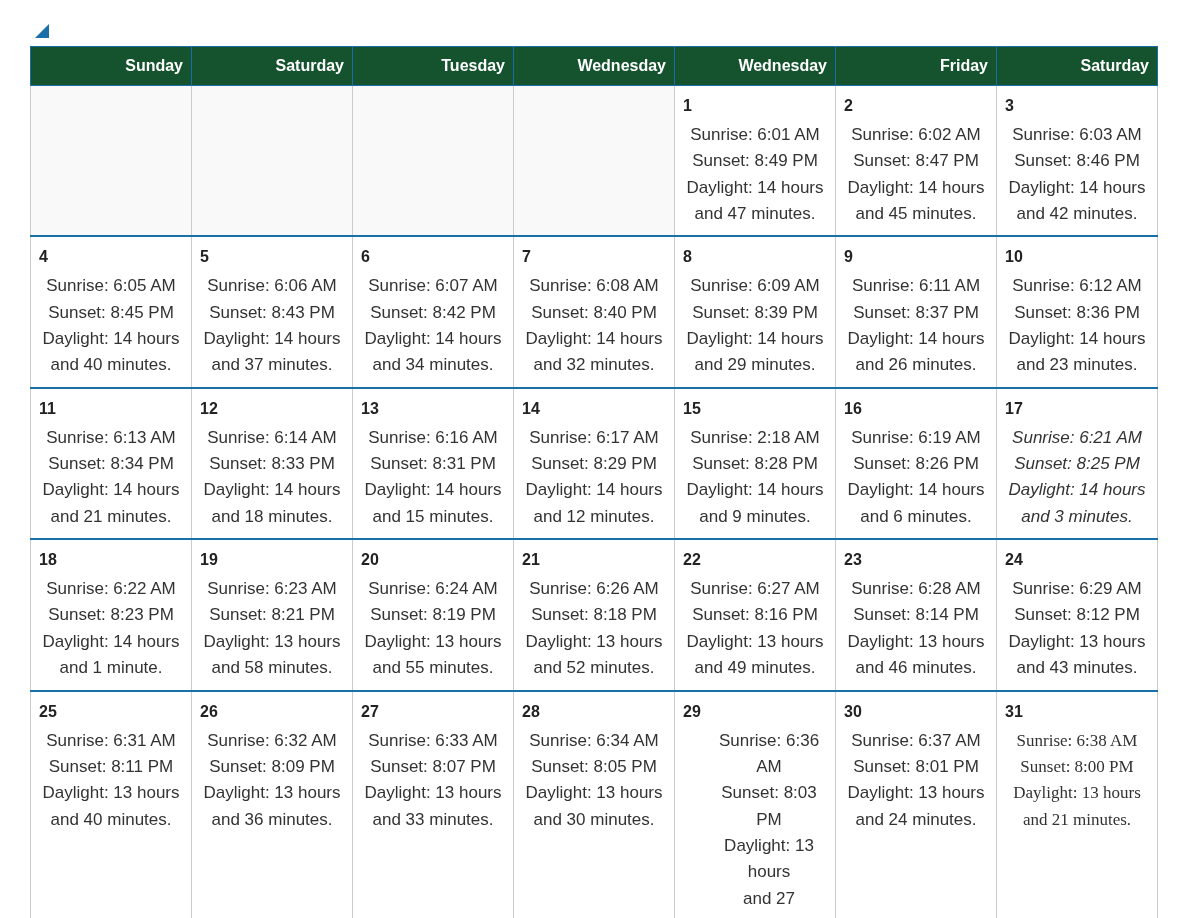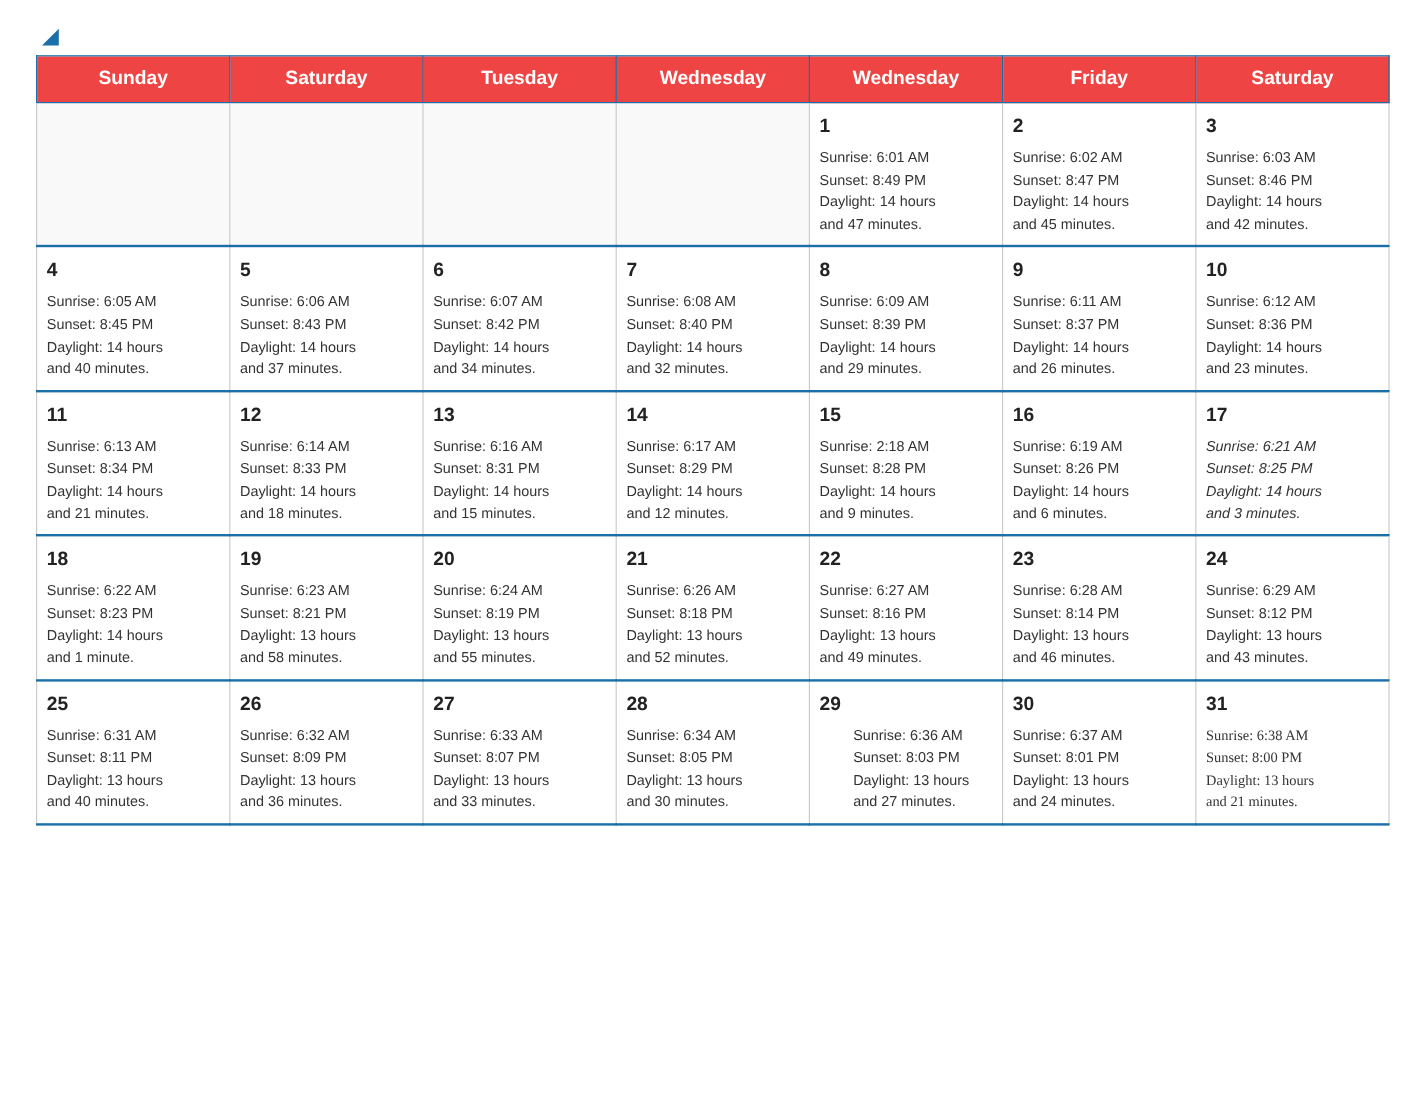--- a/index.html
+++ b/index.html
@@ -34,26 +34,26 @@
       font-size: 20px;
       color: #444;
       margin-top: 4px;
     }
     .calendar-table {
       width: 100%;
       border-collapse: collapse;
       margin-top: 10px;
     }
     .calendar-table thead tr th {
-      background-color: #ef4444;
+      background-color: #14532d;
       color: #ffffff;
       font-size: 16px;
       font-weight: bold;
       padding: 10px 8px;
-      text-align: center;
+      text-align: right;
       border: 1px solid #1a6fa8;
     }
     .calendar-table tbody tr td {
       vertical-align: top;
       border: 1px solid #cccccc;
       padding: 8px 8px;
       width: 14.28%;
       min-height: 100px;
       font-size: 13px;
       color: #333;
@@ -63,23 +63,24 @@
       border-bottom: 2px solid #1a6fa8;
     }
     .day-number {
       font-size: 16px;
       font-weight: bold;
       color: #222;
       display: block;
       margin-bottom: 4px;
     }
     .day-info {
-      font-size: 12px;
+      font-size: 17px;
       color: #333;
       line-height: 1.55;
+      text-align: center;
     }
     .empty-cell {
       background: #f9f9f9;
     }
     .logo-wrapper {
       display: flex;
       align-items: center;
     }
     .logo-general {
       font-size: 28px;

